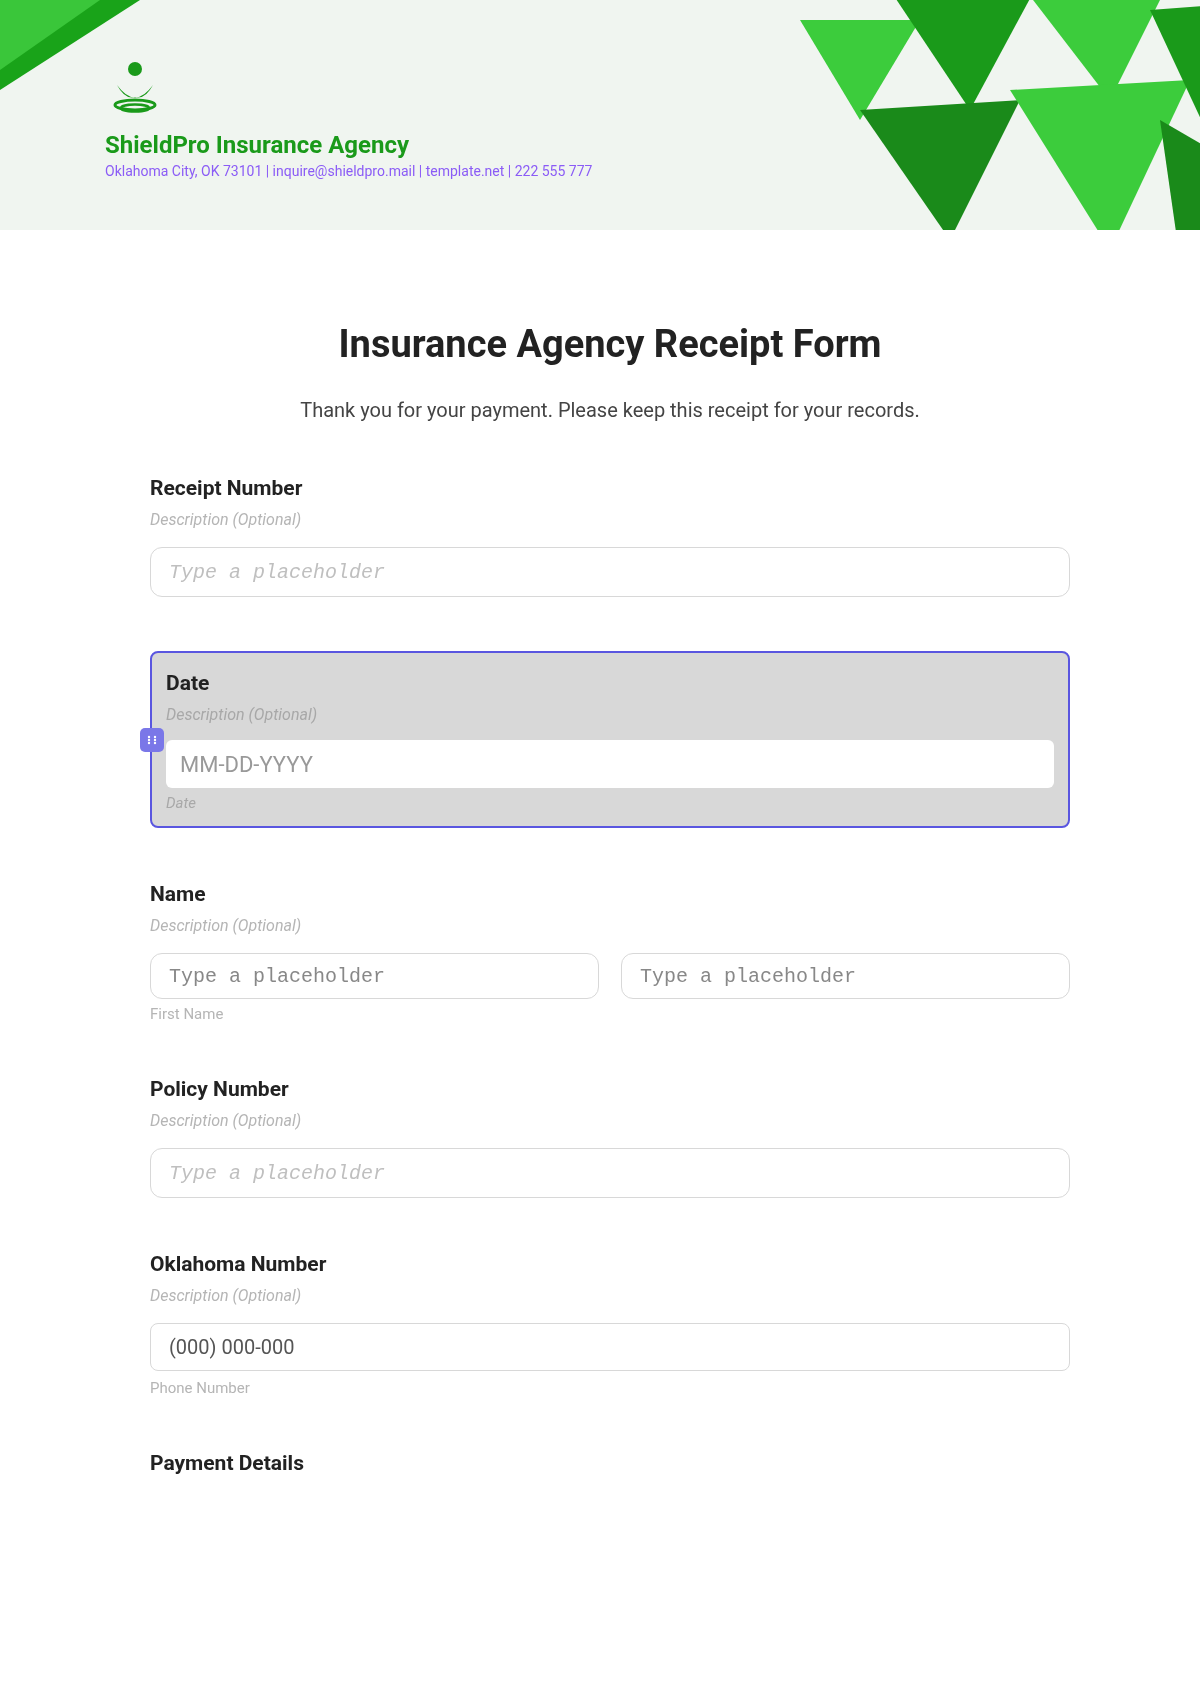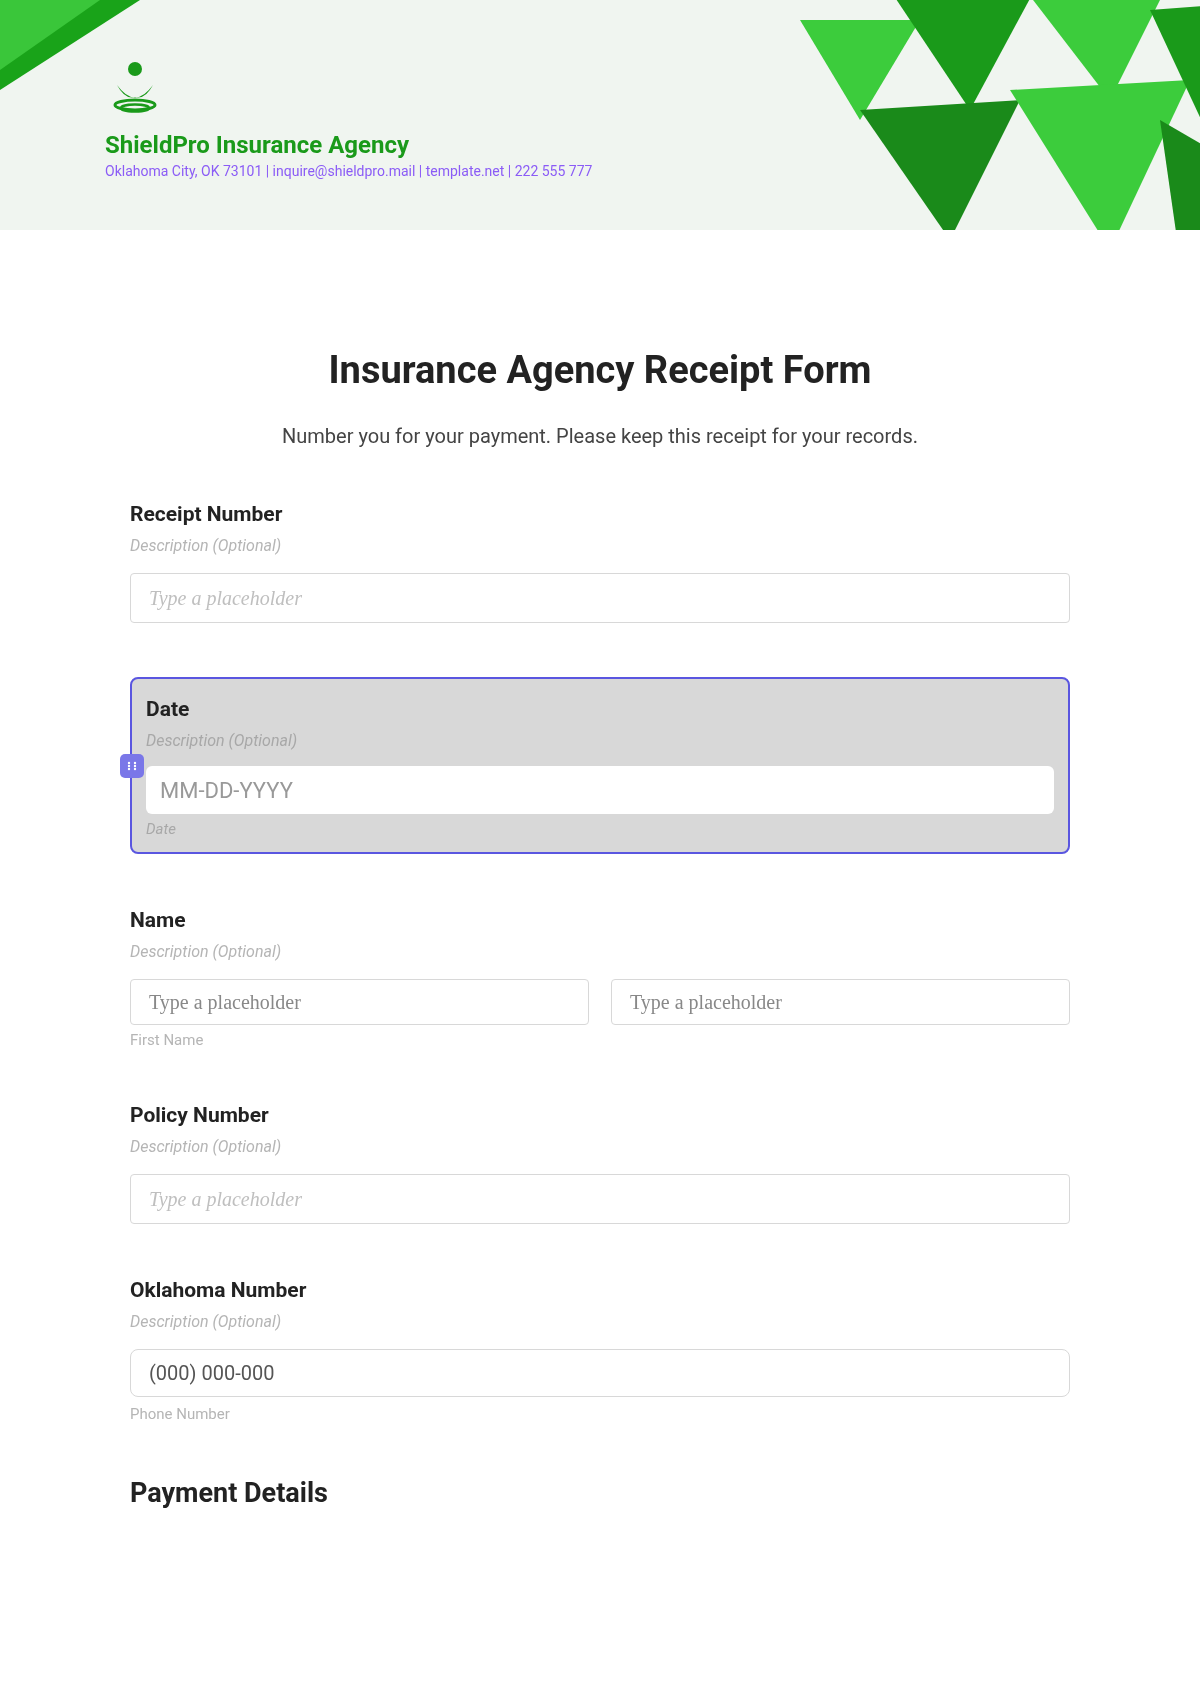--- a/index.html
+++ b/index.html
@@ -18,30 +18,30 @@
     overflow: hidden;
   }
   .tri-tl1 { position:absolute; top:0; left:0; width:0; height:0; border-top: 90px solid #19a319; border-right: 140px solid transparent; }
   .tri-tl2 { position:absolute; top:0; left:0; width:0; height:0; border-top: 70px solid #3ac63a; border-right: 100px solid transparent; }
   .tri-right { position:absolute; top:-40px; right:-60px; width:540px; height:310px; }
   .tri-right svg { width:100%; height:100%; }
   .logo-block { position:absolute; top:55px; left:105px; }
   .logo-icon { width:60px; height:60px; }
   .company-name { font-size:24px; font-weight:700; color:#1a9a1a; margin-top:12px; }
   .company-sub { font-size:14px; color:#8b5cf6; margin-top:4px; }
-  .content { padding: 118px 130px 0; }
+  .content { padding: 92px 130px 0; margin-left: 20px; }
   .form-title { font-size:38px; font-weight:700; color:#222; text-align:center; }
   .form-sub { font-size:20px; color:#444; text-align:center; margin-top:32px; }
   .field { margin-top:54px; position:relative; }
   .field-label { font-size:21px; font-weight:700; color:#222; }
   .field-desc { font-size:16px; font-style:italic; color:#b5b5b5; margin-top:10px; }
   .field-input {
-    width:100%; height:50px; border:1px solid #d8d8d8; border-radius:4px;
+    width:100%; height:50px; border:1px solid #d8d8d8; border-radius:12px;
     padding:0 18px; font-size:20px; color:#333; margin-top:18px;
-    font-family:Liberation Serif, serif;
+    font-family:Liberation Mono, monospace;
   }
   .field-input::placeholder { color:#bfbfbf; font-style:italic; }
   .field-sublabel { font-size:15px; color:#b5b5b5; margin-top:8px; }
   .date-block {
     border:2px solid #5a56e0; border-radius:8px; background:#d8d8d8;
     padding:18px 14px 14px; margin-top:54px; position:relative;
   }
   .date-block .field-label { color:#222; }
   .date-block .field-desc { color:#a8a8a8; }
   .date-handle {
@@ -59,21 +59,21 @@
   .name-row { display:flex; gap:22px; margin-top:18px; }
   .name-col { flex:1; }
   .name-col .field-input { margin-top:0; height:46px; }
   .name-col .field-input::placeholder { font-style:normal; color:#888; }
   .name-col .field-sublabel { margin-top:6px; }
   .phone-input {
     width:100%; height:48px; border:1px solid #d8d8d8; border-radius:8px;
     padding:0 18px; font-size:20px; color:#333; margin-top:18px; font-family:inherit;
   }
   .phone-input::placeholder { color:#555; font-style:normal; }
-  .payment-heading { font-size:27px; font-weight:700; color:#222; margin-top:54px; }
+  .payment-heading { font-size:21px; font-weight:700; color:#222; margin-top:54px; }
 </style>
 </head>
 <body>
 
 <div class="header-banner">
   <div class="tri-tl1"></div>
   <div class="tri-tl2"></div>
   <div class="tri-right">
     <svg viewBox="0 0 540 310">
       <polygon points="80,60 200,60 140,160" fill="#3ccc3c"></polygon>
@@ -92,21 +92,21 @@
       <ellipse cx="30" cy="50" rx="20" ry="5" fill="none" stroke="#1a9a1a" stroke-width="3"></ellipse>
       <ellipse cx="30" cy="53" rx="14" ry="3.5" fill="none" stroke="#1a9a1a" stroke-width="2.5"></ellipse>
     </svg>
     <div class="company-name">ShieldPro Insurance Agency</div>
     <div class="company-sub">Oklahoma City, OK 73101 | inquire@shieldpro.mail | template.net | 222 555 777</div>
   </div>
 </div>
 
 <div class="content">
   <h1 class="form-title">Insurance Agency Receipt Form</h1>
-  <p class="form-sub">Number you for your payment. Please keep this receipt for your records.</p>
+  <p class="form-sub">Thank you for your payment. Please keep this receipt for your records.</p>
 
   <div class="field">
     <div class="field-label">Receipt Number</div>
     <div class="field-desc">Description (Optional)</div>
     <input class="field-input" placeholder="Type a placeholder" style="">
   </div>
 
   <div class="date-block">
     <div class="date-handle">
       <svg viewBox="0 0 12 12">

